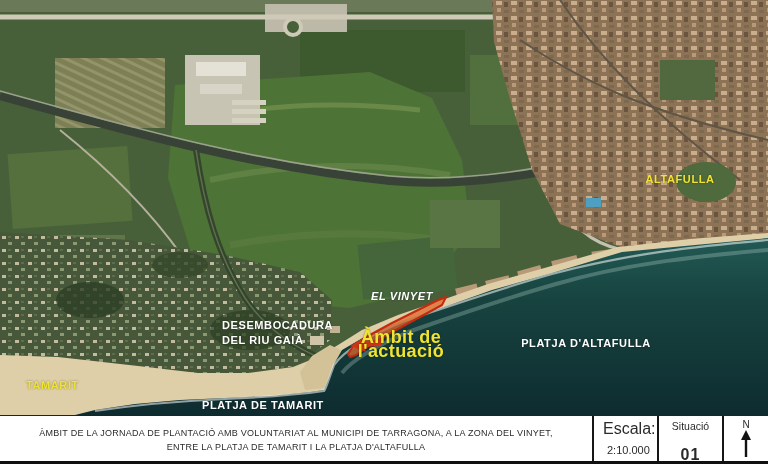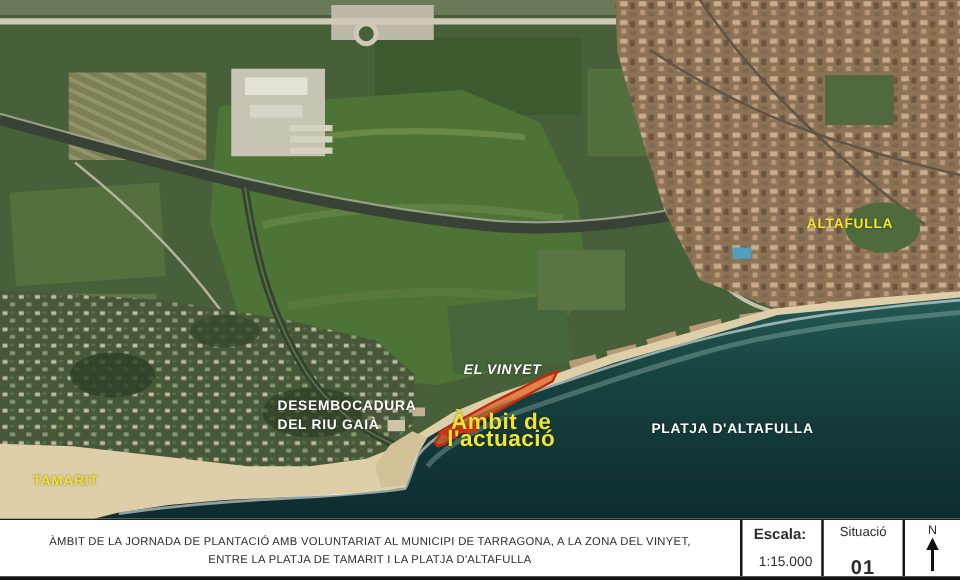--- a/index.html
+++ b/index.html
@@ -30,21 +30,21 @@
     flex:0 0 592px;display:flex;flex-direction:column;justify-content:center;
     align-items:center;gap:4px;box-sizing:border-box;padding:2px 14px 0 14px;
   }
   .caption .cap1{font-size:9px;letter-spacing:.25px;text-align:center;}
   .caption .cap2{font-size:9px;letter-spacing:.25px;text-align:center;}
   .tb-box{
     box-sizing:border-box;border-left:2px solid #161616;
     display:flex;flex-direction:column;justify-content:space-between;
   }
   .box-escala{flex:0 0 65px;padding:4px 0 5px 9px;}
-  .box-escala .tb-top{font-size:12px;font-weight:bold;}
+  .box-escala .tb-top{font-size:16px;}
   .box-escala .tb-val{font-size:11px;padding-left:4px;}
   .box-situacio{flex:0 0 65px;align-items:center;padding:4px 0 2px 0;}
   .box-situacio .tb-top{font-size:10.5px;}
   .box-situacio .tb-val{font-size:16px;font-weight:bold;letter-spacing:1px;margin-top:14px;}
   .box-north{flex:1 1 auto;align-items:center;padding:3px 0 2px 0;}
   .box-north .tb-top{font-size:10px;}
   .north-arrow{flex:1;display:flex;align-items:flex-end;justify-content:center;padding-bottom:3px;}
 </style>
 </head>
 <body>
@@ -174,31 +174,32 @@
       <span>DEL RIU GAIÀ</span>
     </div>
 
     <div class="map-label lbl-yellow centered ambit-label" style="left:401px;top:330px;">
       <span>Àmbit de</span><br>
       <span>l'actuació</span>
     </div>
 
     <span class="map-label lbl-yellow" style="left:14px;top:379px;margin-left:12px;">TAMARIT</span>
 
+    <span class="map-label lbl-white centered" style="left:263px;top:399px;">PLATJA DE TAMARIT</span>
   </div>
 
   <div class="titleblock">
     <div class="caption">
       <div class="cap1">ÀMBIT DE LA JORNADA DE PLANTACIÓ AMB VOLUNTARIAT AL MUNICIPI DE TARRAGONA, A LA ZONA DEL VINYET,</div>
       <div class="cap2">ENTRE LA PLATJA DE TAMARIT I LA PLATJA D'ALTAFULLA</div>
     </div>
 
     <div class="tb-box box-escala">
       <div class="tb-top">Escala:</div>
-      <div class="tb-val">1:15.000</div>
+      <div class="tb-val">2:10.000</div>
     </div>
 
     <div class="tb-box box-situacio">
       <div class="tb-top">Situació</div>
       <div class="tb-val">01</div>
     </div>
 
     <div class="tb-box box-north">
       <div class="tb-top">N</div>
       <div class="north-arrow">

